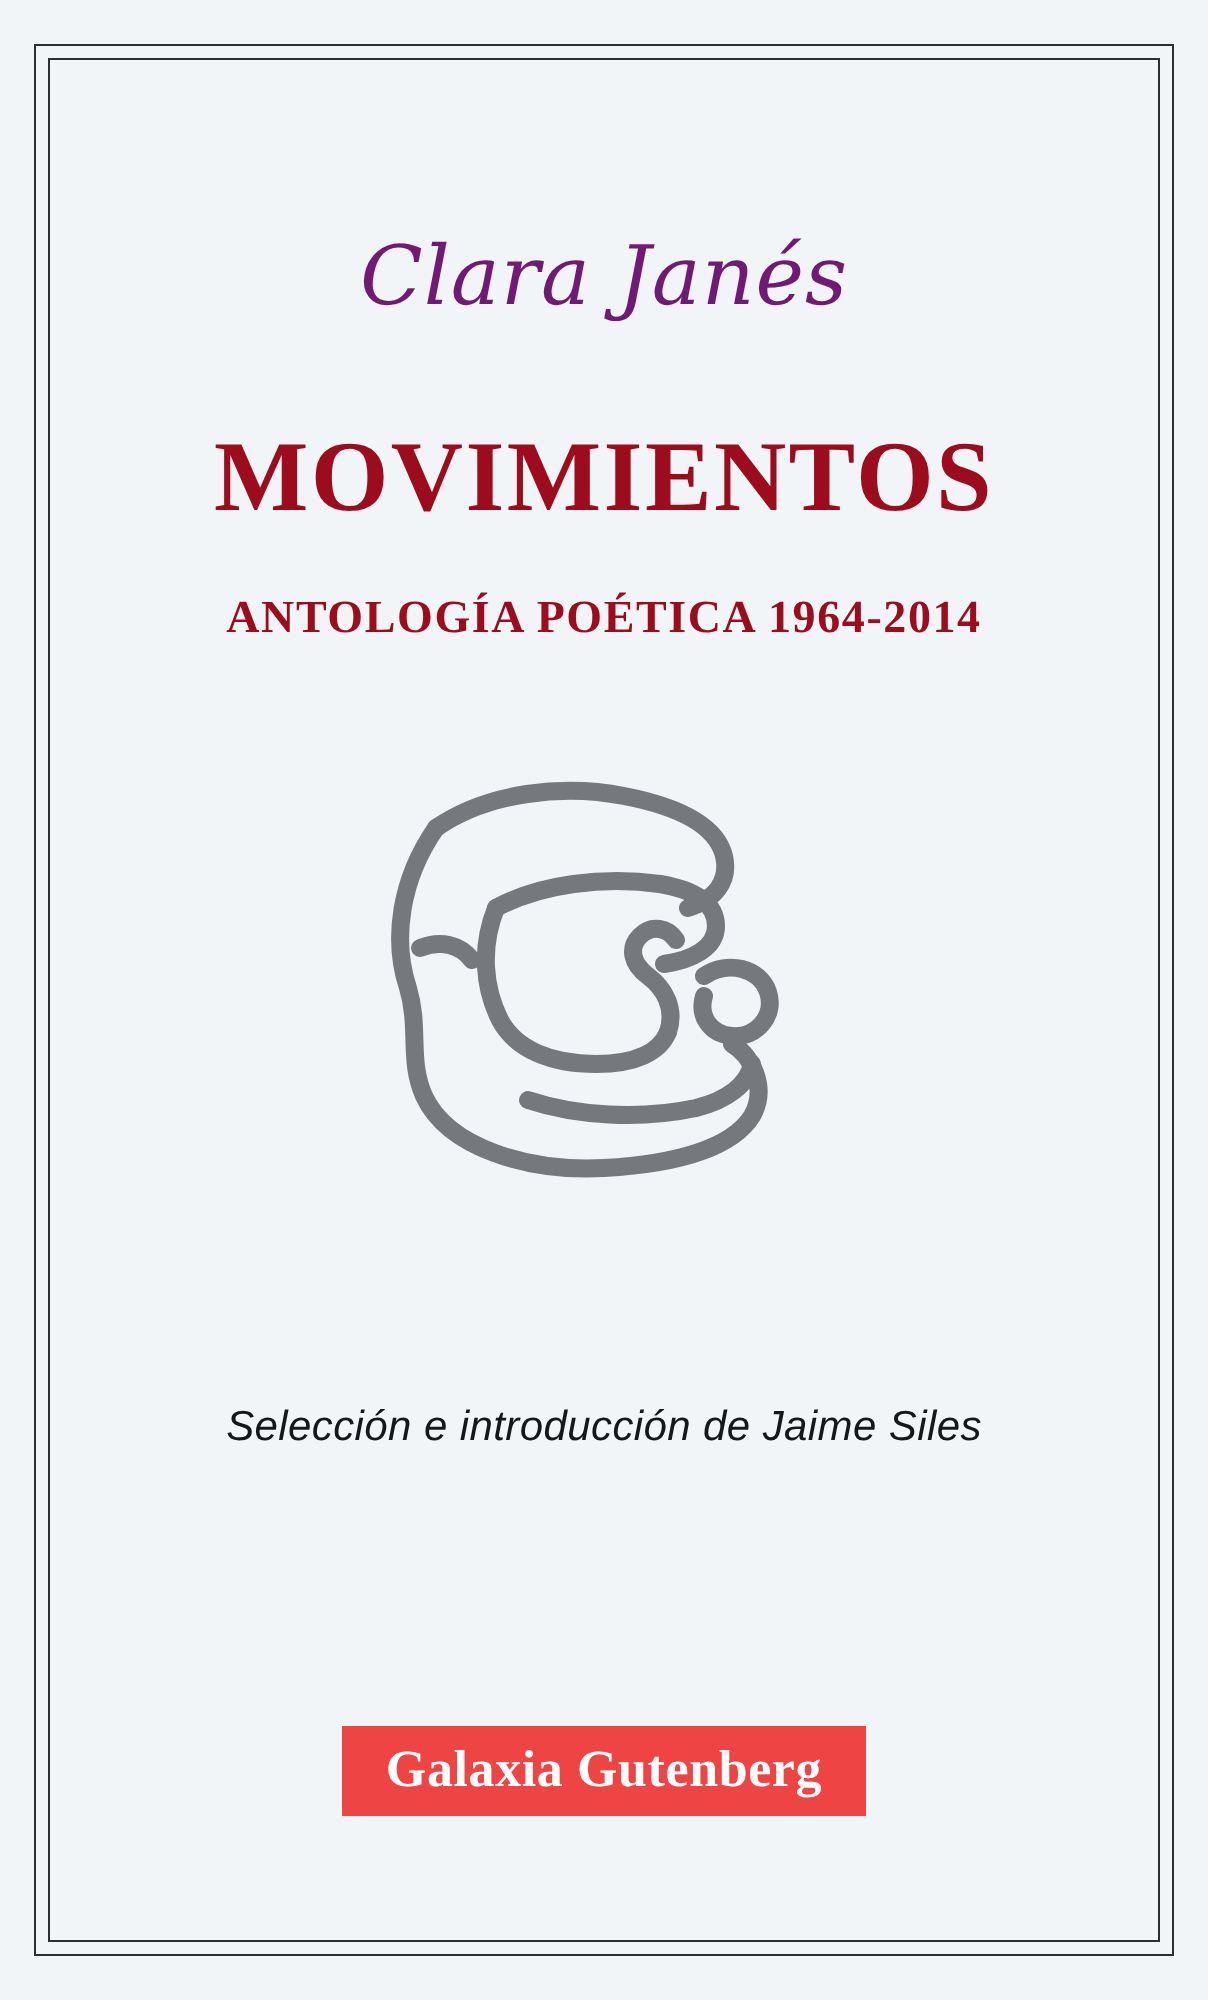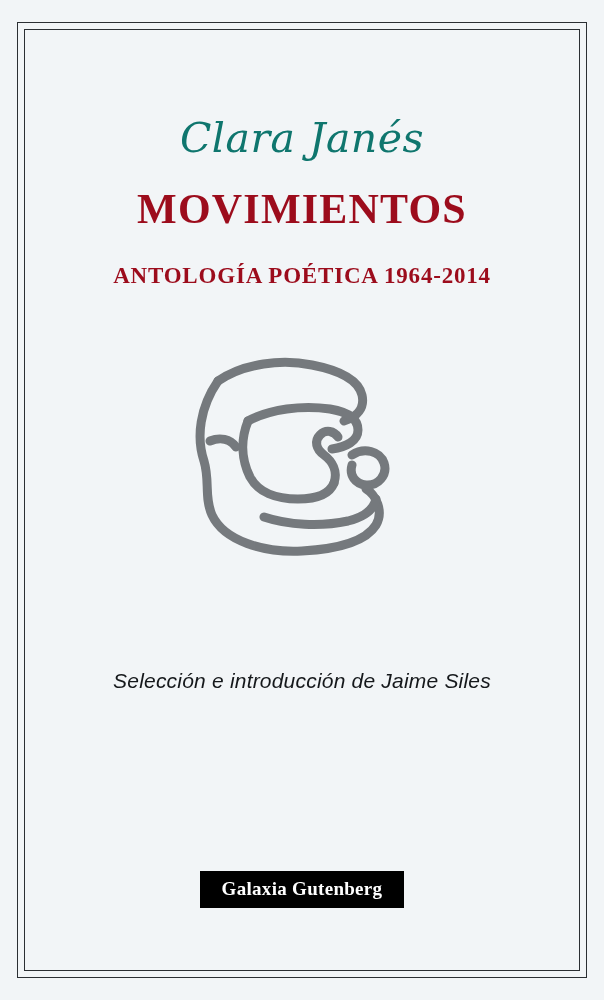--- a/index.html
+++ b/index.html
@@ -54,30 +54,30 @@
     flex-direction: column;
     align-items: center;
   }
 
   .author {
     margin-top: 82px;
     font-family: "DejaVu Serif", serif;
     font-style: italic;
     font-size: 41px;
     letter-spacing: 0.5px;
-    color: #0f766e;
+    color: #701a75;
     text-align: right;
     line-height: 1;
   }
 
   .title {
-    margin-top: 26px;
+    margin-top: 50px;
     font-family: "Liberation Serif", serif;
     font-weight: bold;
-    font-size: 42px;
+    font-size: 50px;
     letter-spacing: 1.2px;
     color: #9c0c1c;
     text-align: center;
     line-height: 1.18;
     text-transform: uppercase;
   }
 
   .subtitle {
     margin-top: 28px;
     font-family: "Liberation Serif", serif;
@@ -110,25 +110,25 @@
     text-align: center;
     letter-spacing: 0.2px;
   }
 
   .spacer {
     flex: 1 1 auto;
   }
 
   .publisher {
     margin-bottom: 56px;
-    background: #000000;
+    background: #ef4444;
     color: #ffffff;
     font-family: "Liberation Serif", serif;
     font-weight: bold;
-    font-size: 19px;
+    font-size: 26px;
     letter-spacing: 0.3px;
     padding: 7px 22px 8px 22px;
     text-align: center;
     white-space: nowrap;
   }
 </style>
 </head>
 <body>
 
 <div class="cover">

